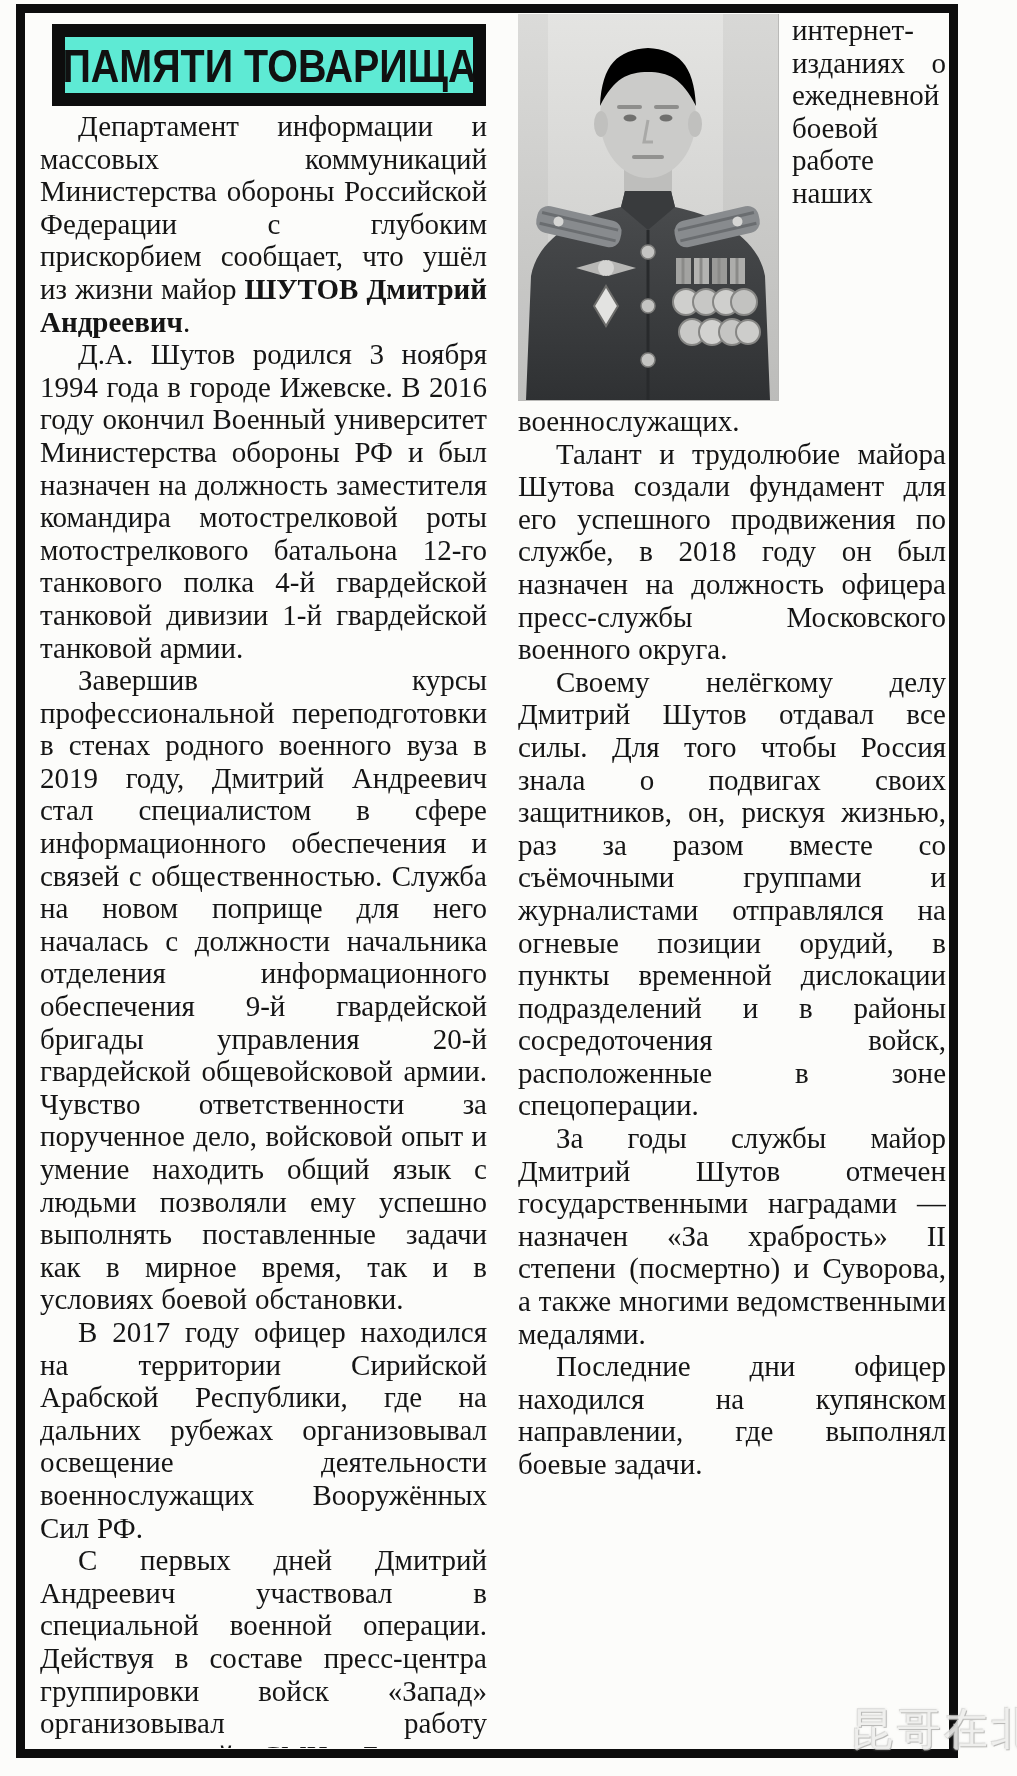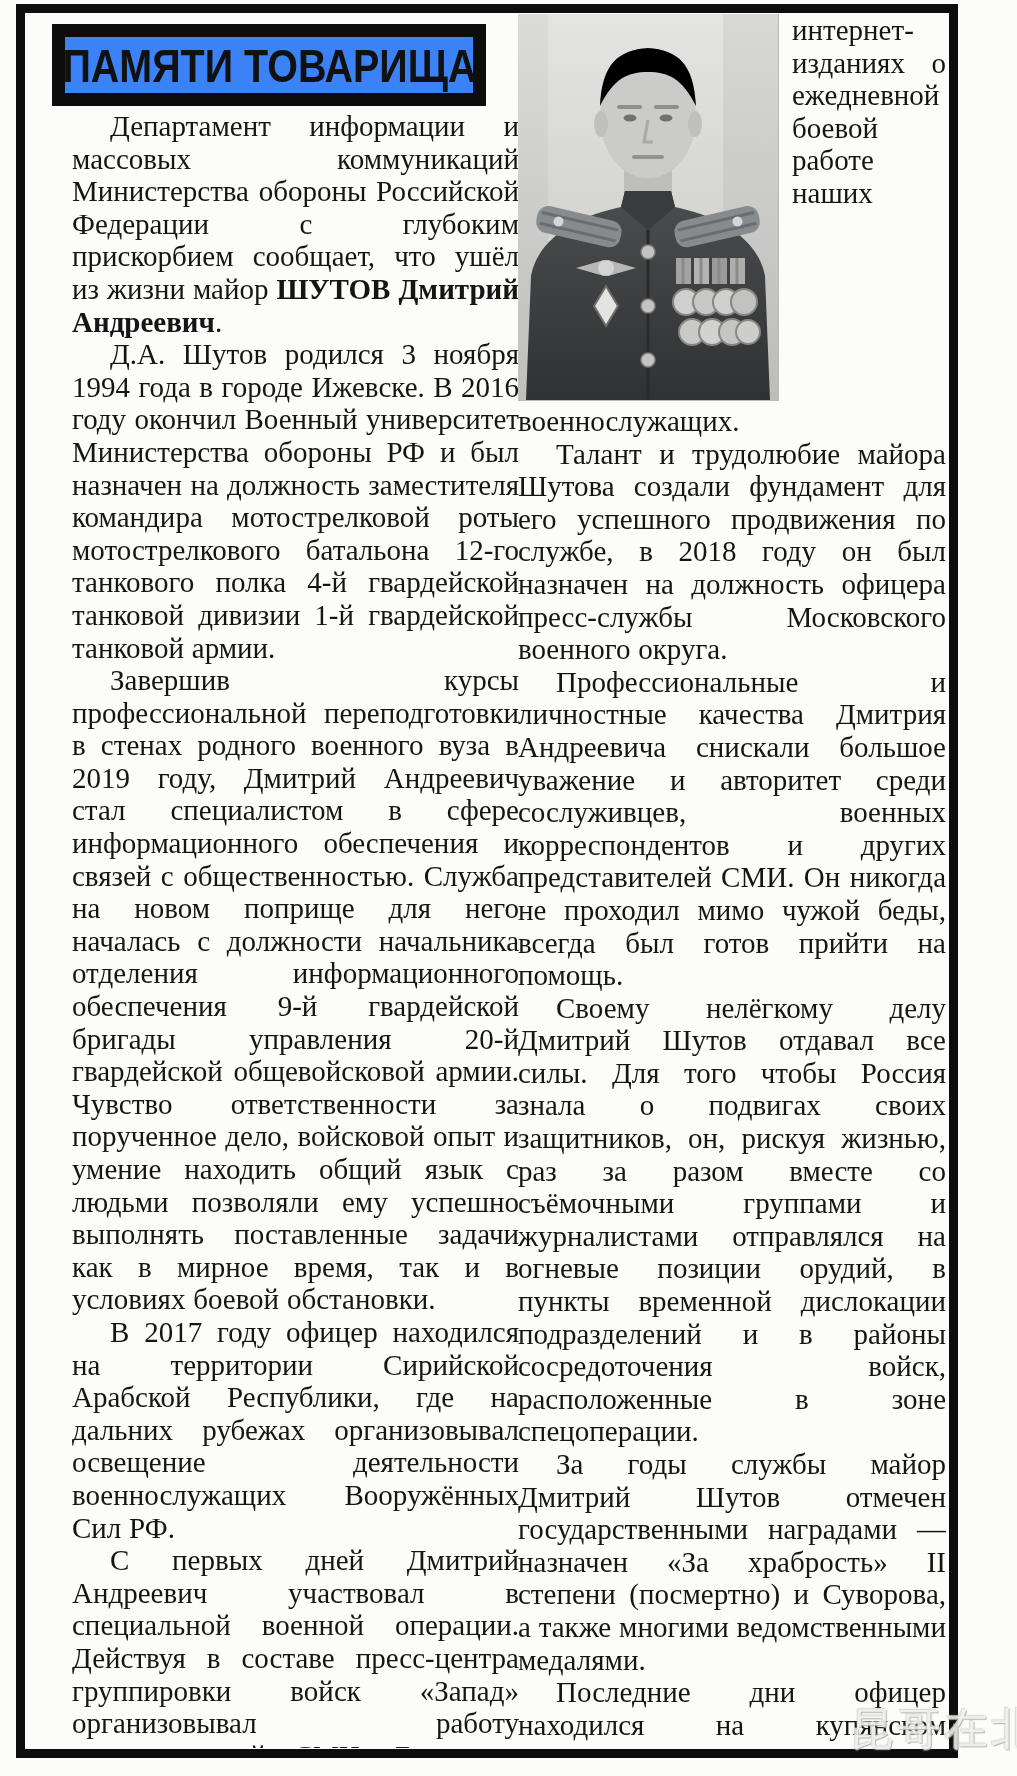--- a/index.html
+++ b/index.html
@@ -17,21 +17,21 @@
     border:9px solid #0d0d0d;
     box-sizing:border-box;
     background:#fcfcfa;
   }
   .title-box{
     position:absolute;left:52px;top:24px;
     width:434px;height:82px;
     border:13px solid #0d0d0d;
     box-sizing:border-box;
     display:flex;align-items:center;justify-content:center;
-    background:#3b82f6;
+    background:#5eead4;
     z-index:2;
   }
   .title-box .title-text{
     font-family:"Liberation Sans", sans-serif;
     font-weight:700;
     font-size:47px;
     white-space:nowrap;
     letter-spacing:0px;
     transform:scaleX(0.84);
     color:#111;
@@ -43,21 +43,21 @@
     line-height:32.6px;
     overflow:hidden;
     z-index:1;
   }
   .col p{
     margin:0;
     text-indent:38px;
     hyphens:auto;-webkit-hyphens:auto;
     word-spacing:0.5px;
   }
-  .col-left{left:40px;top:110px;width:447px;height:1638px;margin-left:32px;}
+  .col-left{left:40px;top:110px;width:447px;height:1638px;}
   .col-right{left:518px;top:14px;width:428px;height:1736px;}
   .col-right p.continuation{text-indent:0;}
   .name-bold{font-weight:700;}
   .photo-wrap{
     float:left;
     width:260px;height:386px;
     margin:0 14px 5px 0;
     background:#d6d6d4;
     outline:1px solid #b9b9b7;
   }
@@ -170,21 +170,20 @@
           <circle cx="226" cy="288" r="13" fill="#c2c2c0" stroke="#868684" stroke-width="2"></circle>
           <circle cx="174" cy="318" r="13" fill="#c9c9c7" stroke="#868684" stroke-width="2"></circle>
           <circle cx="194" cy="318" r="13" fill="#d2d2d0" stroke="#868684" stroke-width="2"></circle>
           <circle cx="214" cy="318" r="13" fill="#c5c5c3" stroke="#868684" stroke-width="2"></circle>
           <circle cx="230" cy="318" r="12" fill="#cdcdcb" stroke="#868684" stroke-width="2"></circle>
         </g>
       </svg>
     </div>
     <p class="continuation">интернет-изданиях о ежедневной боевой работе наших военнослужащих.</p>
     <p>Талант и трудолюбие майора Шутова создали фундамент для его успешного продвижения по службе, в 2018 году он был назначен на должность офицера пресс-службы Московского военного округа.</p>
-    <p>Профессиональные и личностные качества Дмитрия Андреевича снискали большое уважение и авторитет среди сослуживцев, военных корреспондентов и других представителей СМИ. Он никогда не проходил мимо чужой беды, всегда был готов прийти на помощь.</p>
     <p>Своему нелёгкому делу Дмитрий Шутов отдавал все силы. Для того чтобы Россия знала о подвигах своих защитников, он, рискуя жизнью, раз за разом вместе со съёмочными группами и журналистами отправлялся на огневые позиции орудий, в пункты временной дислокации подразделений и в районы сосредоточения войск, расположенные в зоне спецоперации.</p>
     <p>За годы службы майор Дмитрий Шутов отмечен государственными наградами — назначен «За храбрость» II степени (посмертно) и Суворова, а также многими ведомственными медалями.</p>
     <p>Последние дни офицер находился на купянском направлении, где выполнял боевые задачи.</p>
 
   </div>
 
   <div class="watermark">昆哥在北京</div>
 
 </div>
 

